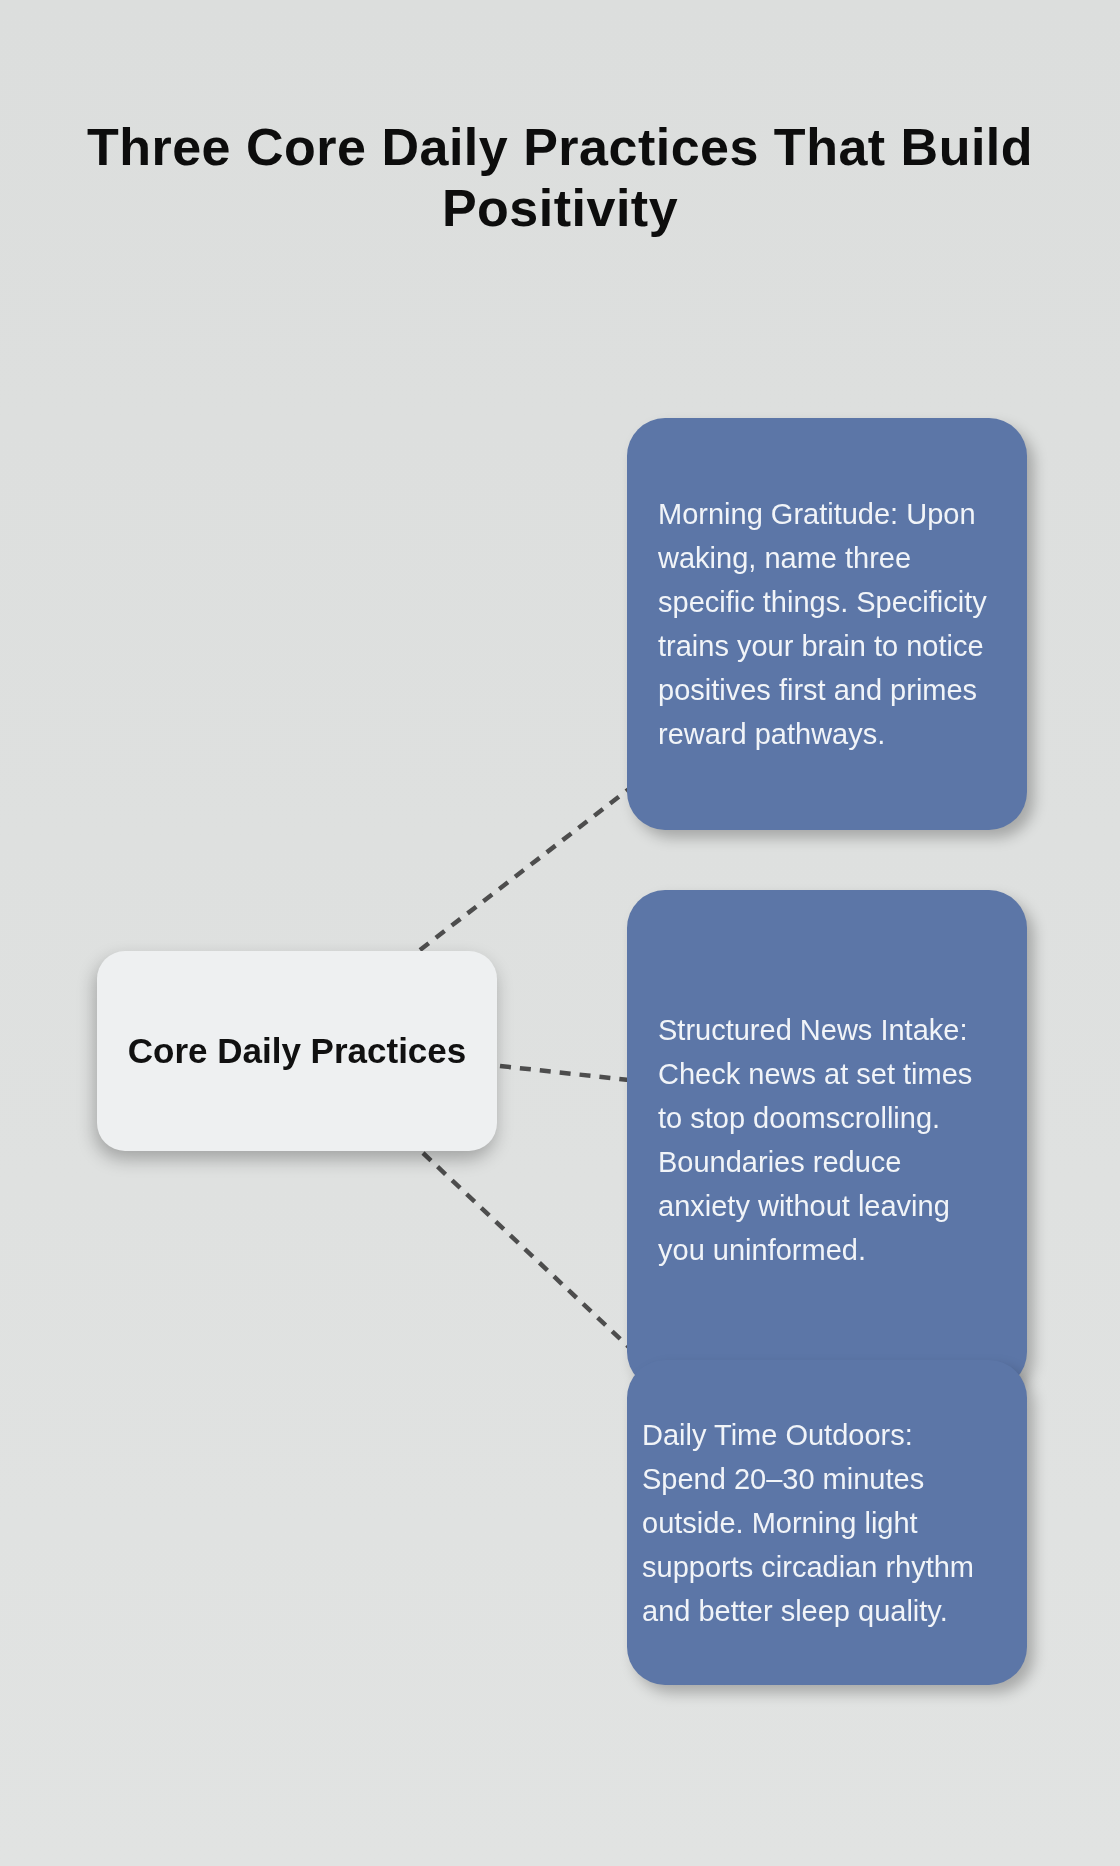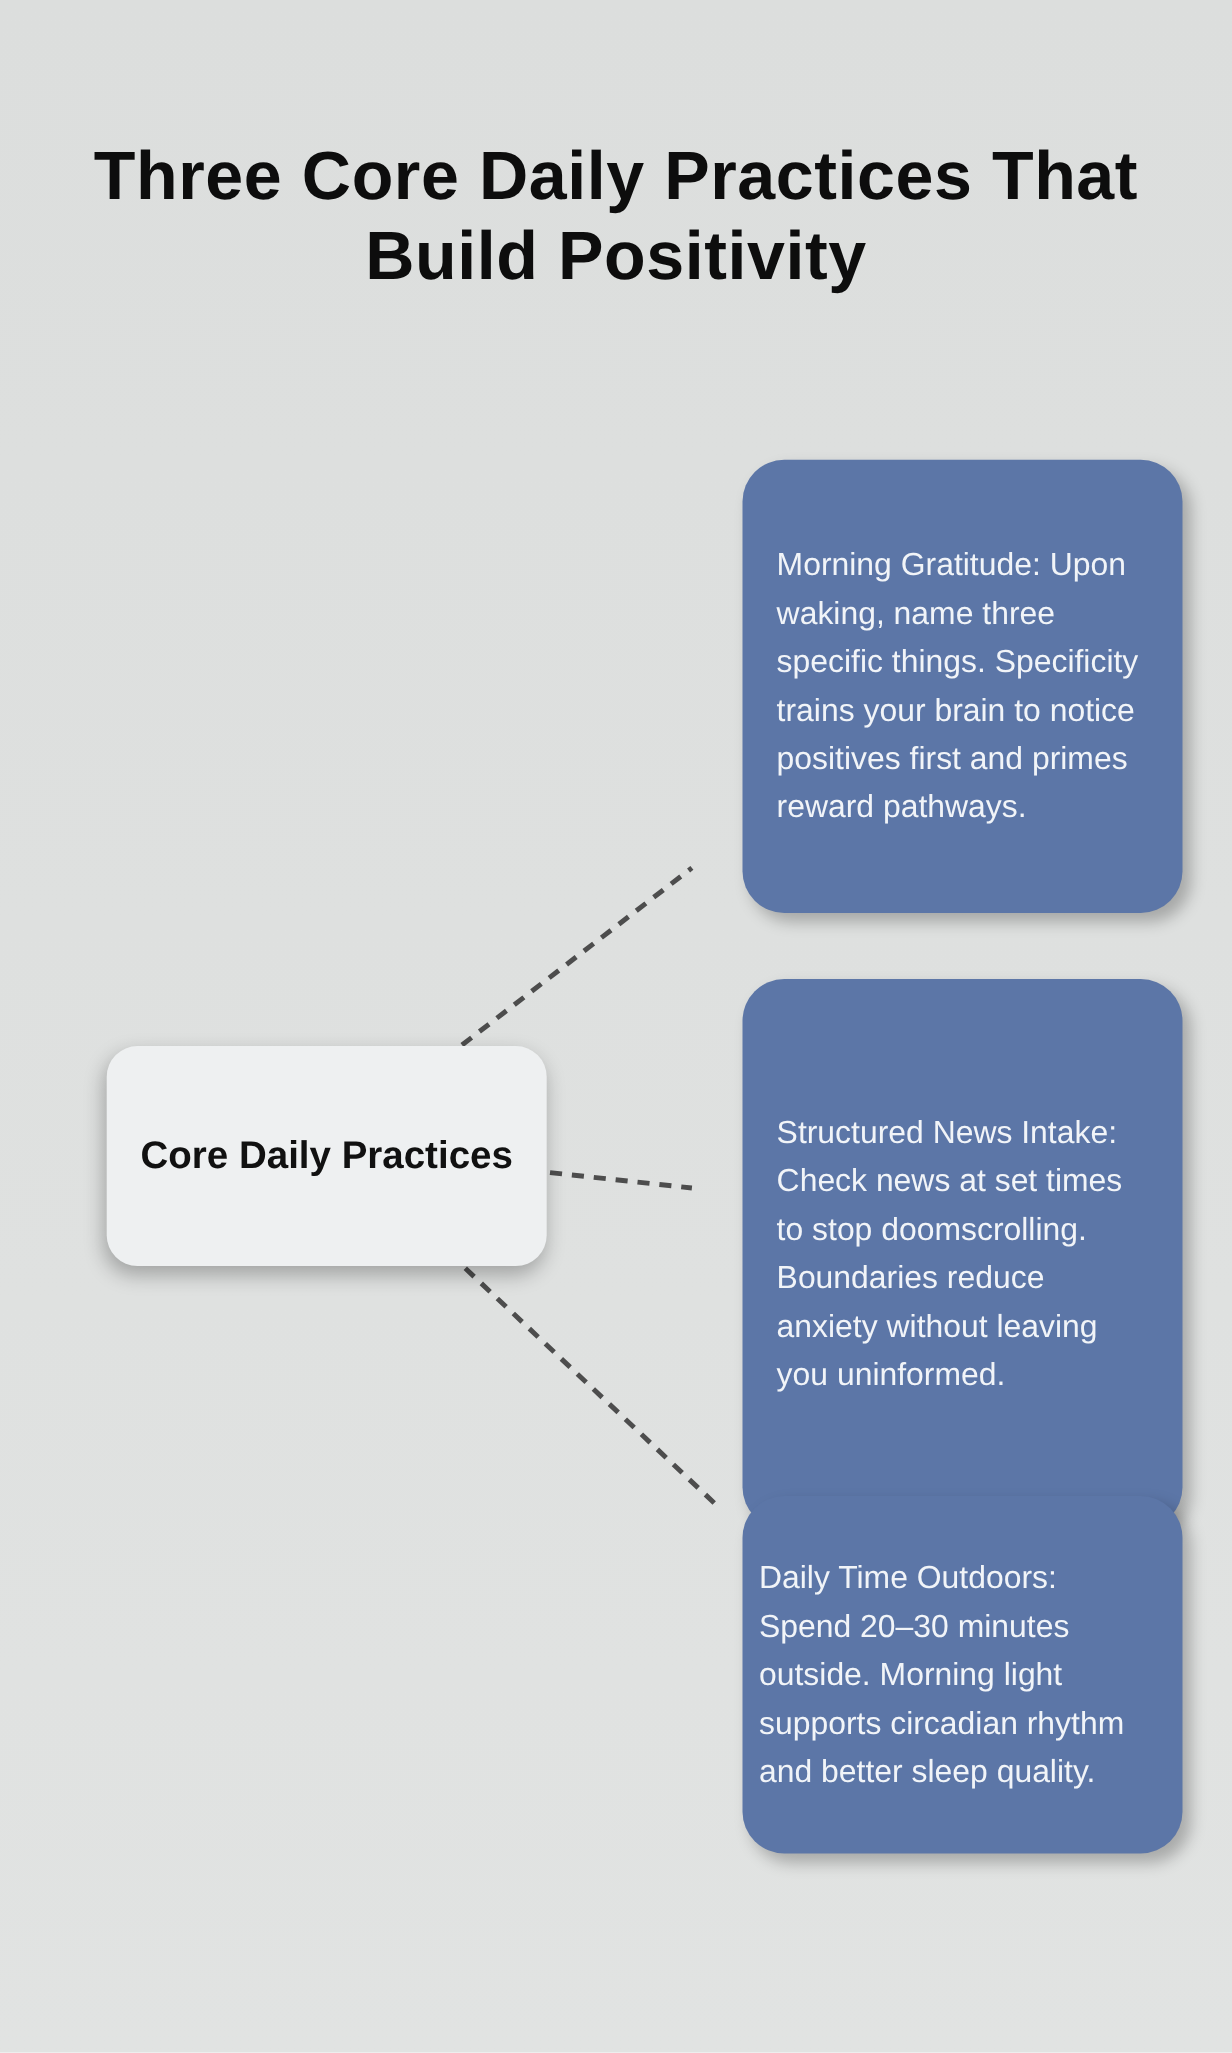--- a/index.html
+++ b/index.html
@@ -24,21 +24,21 @@
     background: linear-gradient(180deg, #dcdedd 0%, var(--background) 45%, #e1e3e2 100%);
     font-family: "Liberation Sans", "DejaVu Sans", sans-serif;
   }
   .title {
     position: absolute;
     top: 82px;
     left: 0;
     width: 100%;
     padding: 0 30px;
     text-align: center;
-    font-size: 62px;
+    font-size: 52px;
     line-height: 1.18;
     font-weight: bold;
     color: var(--title-text);
     letter-spacing: 0.5px;
   }
   .connector-layer {
     position: absolute;
     top: 0;
     left: 0;
     width: 1120px;
@@ -78,21 +78,20 @@
     background: var(--branch-fill);
     border-radius: 38px;
     box-shadow: 7px 8px 14px rgba(0,0,0,0.25);
     display: flex;
     align-items: center;
     padding: 0 30px 0 31px;
     font-size: 29px;
     line-height: 44px;
     color: var(--branch-text);
     text-align: left;
-    margin-left: 48px;
   }
   .branch-1 { top: 418px; height: 412px; }
   .branch-2 { top: 890px; height: 500px; }
   .branch-3 { top: 1360px; height: 325px; padding-left: 15px; }
 </style>
 </head>
 <body>
 
 <h1 class="title">Three Core Daily Practices That Build Positivity</h1>
 

